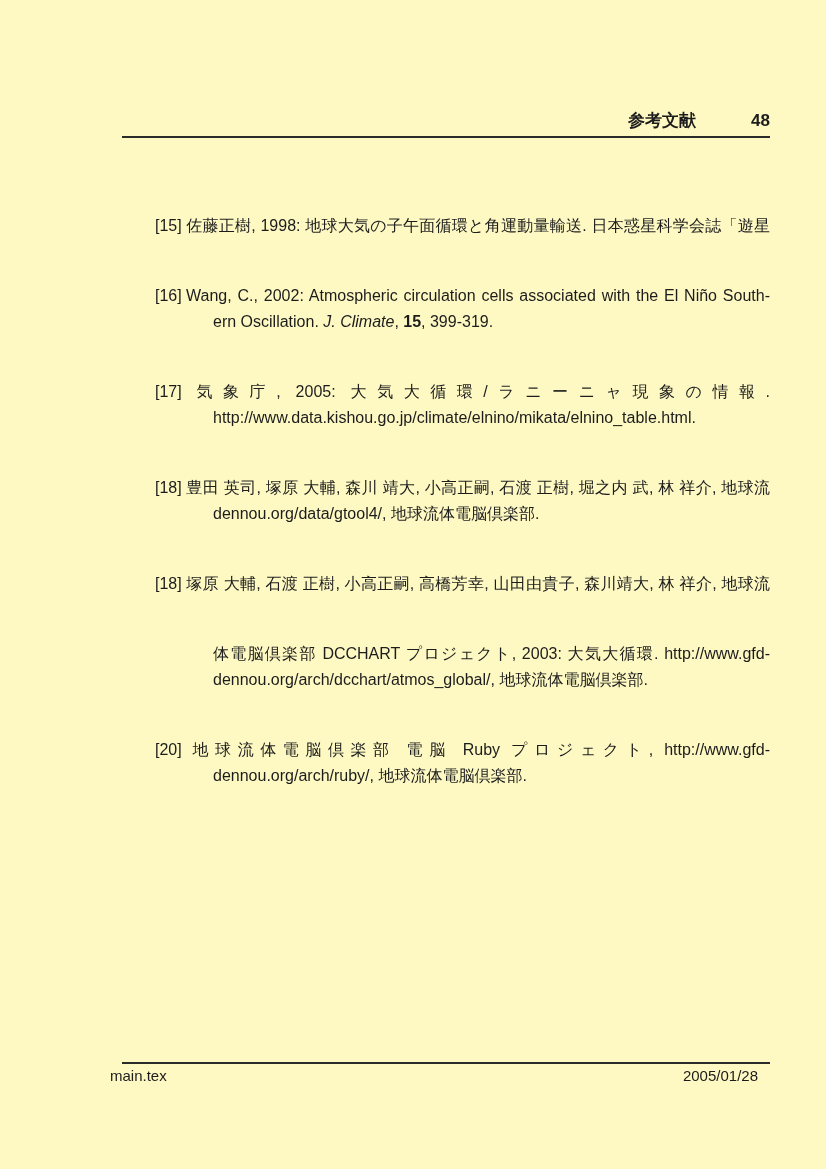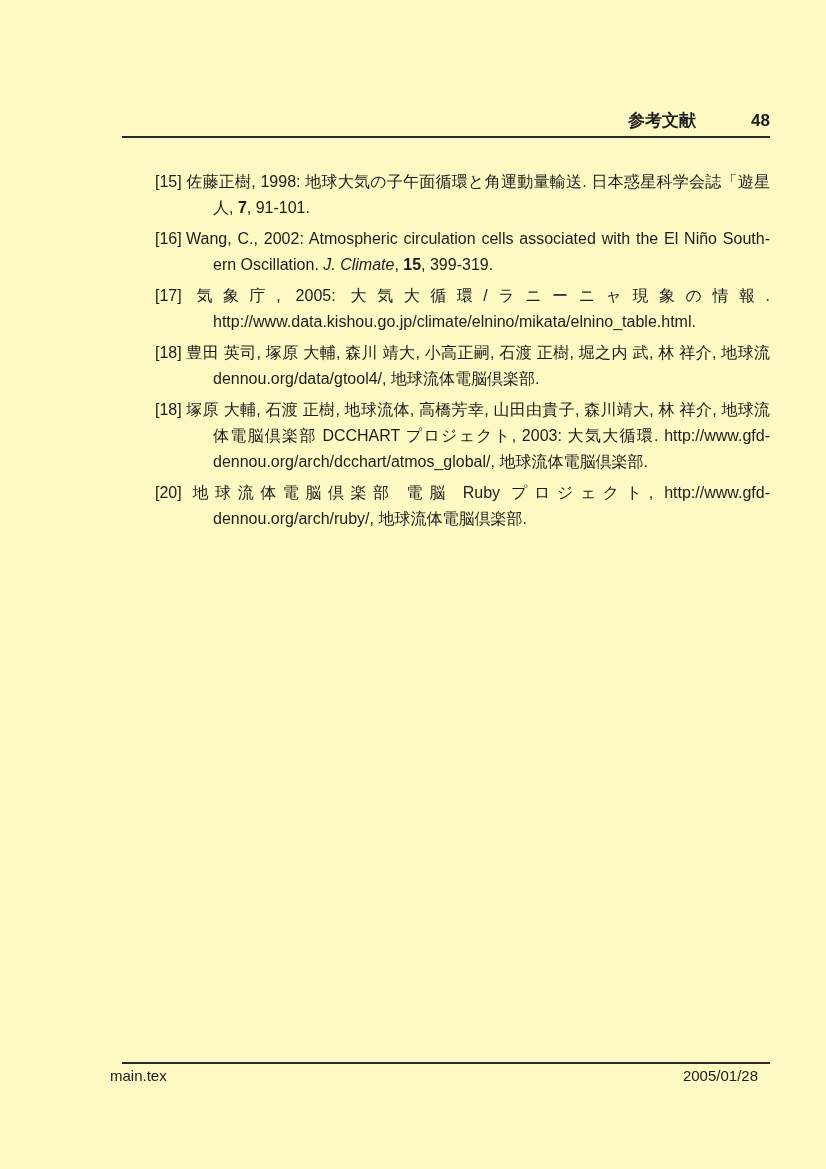--- a/index.html
+++ b/index.html
@@ -37,21 +37,21 @@
     top: 169px; left: 122px; width: 648px;
   }
   .ref-item { margin-bottom: 5px; }
   .ref-line {
     margin-left: 91px;
     line-height: 26px;
     height: 26px;
     overflow: hidden;
   }
   .ref-line.first { margin-left: 33px; }
-  .ref-line.just { text-align: justify; text-align-last: justify; }
+  .ref-line.just { text-align: justify; text-align-last: justify; margin-top: 44px; }
   .ref-label { display: inline-block; width: 31px; }
   .b { font-weight: bold; }
   .i { font-style: italic; }
   
   #running-footer {
     position: absolute;
     top: 1066px; left: 110px; width: 648px;
     display: flex;
     justify-content: space-between;
     font-size: 15px;
@@ -65,36 +65,35 @@
 
   <div id="running-header">
     <span>参考文献</span><span class="pagenum">48</span>
   </div>
 
   <div id="header-rule" class="rule" style="background: rgb(42, 42, 42);"></div>
 
   <div id="references">
       <div class="ref-item">
         <div class="ref-line first just"><span class="ref-label">[15]</span><span>佐藤正樹, 1998: 地球大気の子午面循環と角運動量輸送. 日本惑星科学会誌「遊星</span></div>
-        <div class="ref-line"><span>人, </span><span class="b">7</span><span>, 91-101.</span></div>
       </div>
       <div class="ref-item">
         <div class="ref-line first just"><span class="ref-label">[16]</span><span>Wang, C., 2002: Atmospheric circulation cells associated with the El Niño South-</span></div>
         <div class="ref-line"><span>ern Oscillation. </span><span class="i">J. Climate</span><span>, </span><span class="b">15</span><span>, 399-319.</span></div>
       </div>
       <div class="ref-item">
         <div class="ref-line first just"><span class="ref-label">[17]</span><span>気象庁, 2005: 大気大循環/ラニーニャ現象の情報.</span></div>
         <div class="ref-line"><span>http://www.data.kishou.go.jp/climate/elnino/mikata/elnino_table.html.</span></div>
       </div>
       <div class="ref-item">
         <div class="ref-line first just"><span class="ref-label">[18]</span><span>豊田 英司, 塚原 大輔, 森川 靖大, 小高正嗣, 石渡 正樹, 堀之内 武, 林 祥介, 地球流体</span></div>
         <div class="ref-line"><span>dennou.org/data/gtool4/, 地球流体電脳倶楽部.</span></div>
       </div>
       <div class="ref-item">
-        <div class="ref-line first just"><span class="ref-label">[18]</span><span>塚原 大輔, 石渡 正樹, 地球流体, 高橋芳幸, 山田由貴子, 森川靖大, 林 祥介, 地球流</span></div>
+        <div class="ref-line first just"><span class="ref-label">[18]</span><span>塚原 大輔, 石渡 正樹, 小高正嗣, 高橋芳幸, 山田由貴子, 森川靖大, 林 祥介, 地球流</span></div>
         <div class="ref-line just"><span>体電脳倶楽部 DCCHART プロジェクト, 2003: 大気大循環. http://www.gfd-</span></div>
         <div class="ref-line"><span>dennou.org/arch/dcchart/atmos_global/, 地球流体電脳倶楽部.</span></div>
       </div>
       <div class="ref-item">
         <div class="ref-line first just"><span class="ref-label">[20]</span><span>地球流体電脳倶楽部 電脳 Ruby プロジェクト, http://www.gfd-</span></div>
         <div class="ref-line"><span>dennou.org/arch/ruby/, 地球流体電脳倶楽部.</span></div>
       </div>
     </div>
 
   <div id="footer-rule" class="rule" style="background: rgb(42, 42, 42);"></div>

